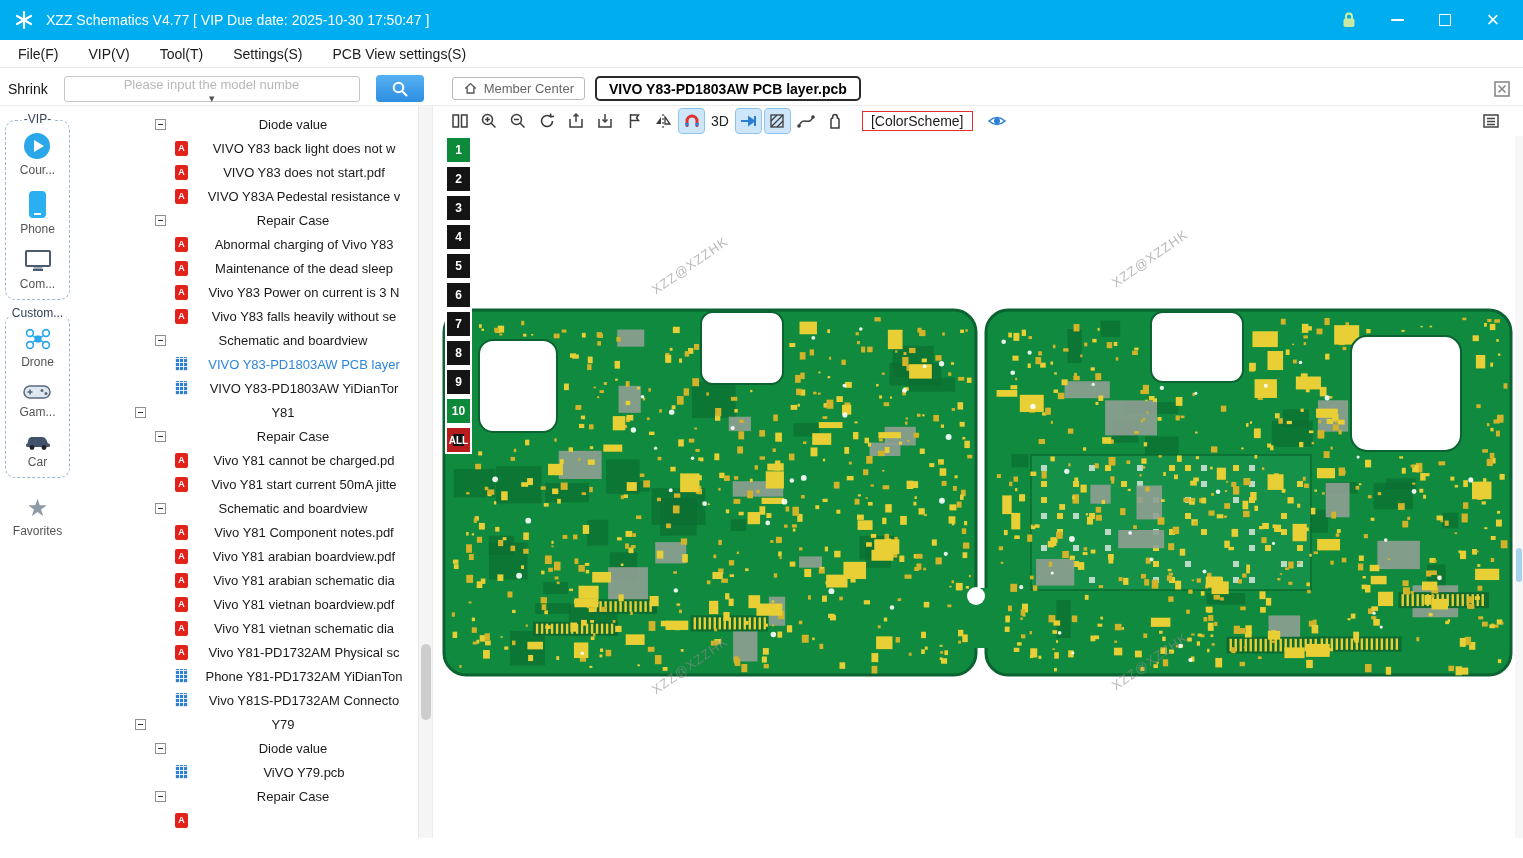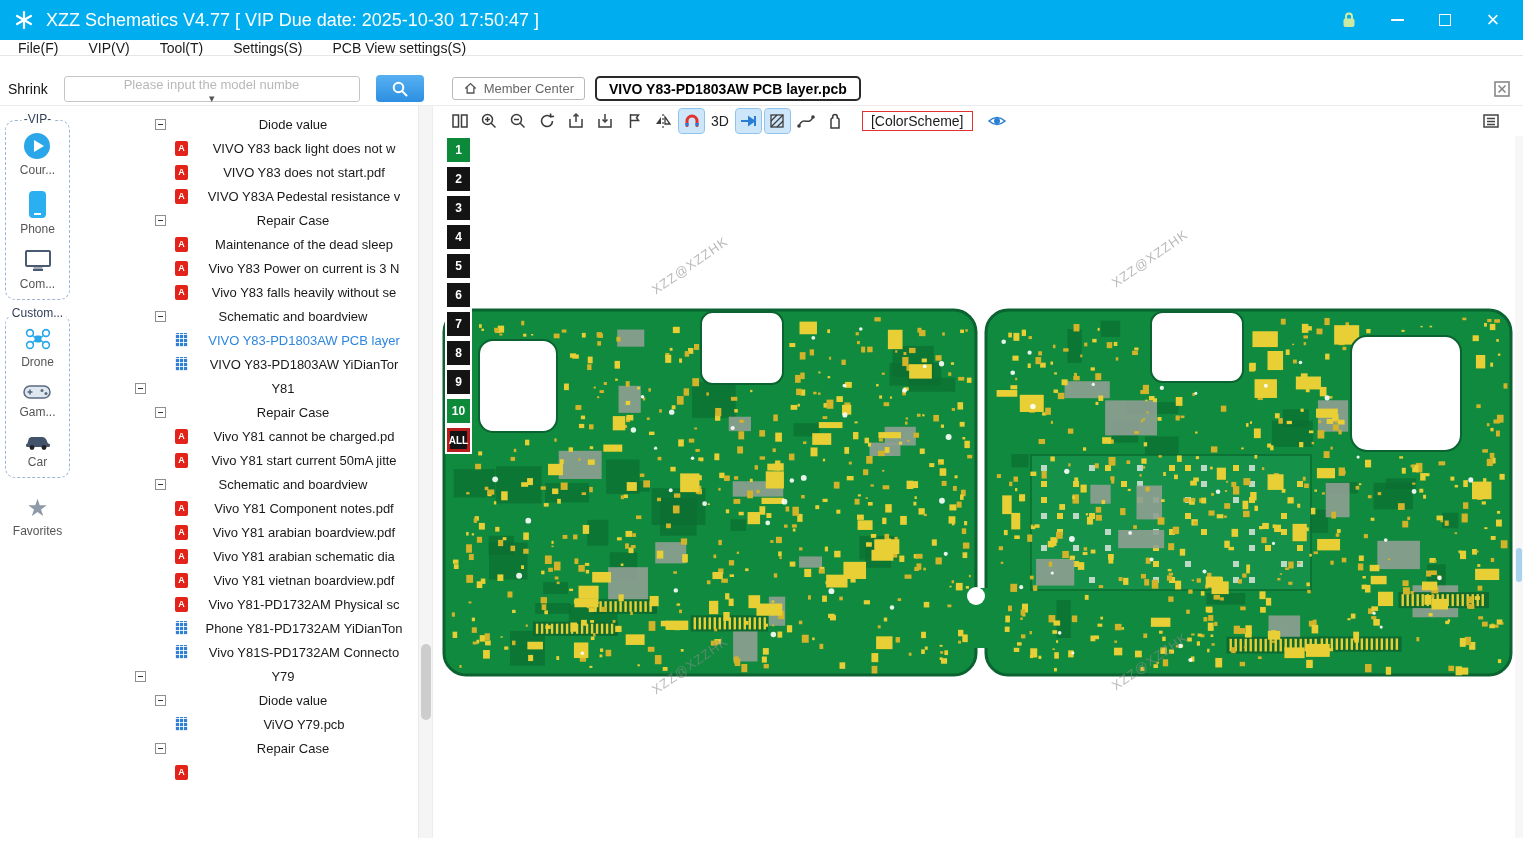--- a/index.html
+++ b/index.html
@@ -4,29 +4,29 @@
 <style>
   * { margin:0; padding:0; box-sizing:border-box; }
   html,body { width:1523px; height:858px; overflow:hidden; background:#fff;
               font-family:"Liberation Sans", sans-serif; }
   #app { position:absolute; inset:0; width:1523px; height:858px; background:#fff; }
 
   
   .titlebar { position:absolute; top:0; left:0; width:100%; height:40px;
               background:#00aeef; display:flex; align-items:center; color:#fff; }
   .app-logo { margin-left:14px; display:flex; }
-  .title-text { margin-left:12px; font-size:18px; }
+  .title-text { margin-left:12px; font-size:14px; }
   .title-controls { margin-left:auto; display:flex; align-items:center; gap:28px; margin-right:20px; }
   .win-btn { display:flex; align-items:center; justify-content:center; width:20px; height:20px; cursor:pointer; }
   .min-glyph { width:13px; height:2px; background:#fff; display:block; }
   .max-box { width:12px; height:12px; border:1.6px solid #fff; display:block; }
   .close-glyph { font-size:22px; line-height:1; color:#fff; font-weight:400; }
 
   
-  .menubar { position:absolute; top:40px; left:0; width:100%; height:16px; background:#fff;
+  .menubar { position:absolute; top:40px; left:0; width:100%; height:28px; background:#fff;
              border-bottom:1px solid #e6e6e6; display:flex; align-items:center; padding-left:18px; gap:30px; }
   .menu-item { font-size:14px; color:#1a1a1a; cursor:default; }
 
   
   .cmdbar { position:absolute; top:72px; left:0; width:100%; height:34px; background:#fff;
             display:flex; align-items:center; border-bottom:1px solid #ececec; }
   .shrink { margin-left:8px; font-size:14px; color:#111; }
   .combo { margin-left:16px; width:296px; height:26px; border:1px solid #c6c6c6; border-radius:3px;
            display:flex; align-items:center; background:#fff;flex-direction:column; }
   .combo input { flex:1; border:none; outline:none; font-size:13px; padding:0 8px;
@@ -92,21 +92,21 @@
   .threed { font-size:14px; font-weight:normal; color:#222; padding:0 3px; cursor:pointer; }
   .colorscheme { margin-left:10px; border:1px solid #e03030; padding:1px 8px; font-size:14px; color:#1a1a1a; cursor:pointer; }
   .eye-tool { margin-left:8px; }
   .panel-toggle { margin-left:auto; margin-right:20px; }
 
   .layer-strip { position:absolute; left:12px; top:30px; z-index:5; background:#fff; padding:2px;
                  display:flex; flex-direction:column; gap:5px; }
   .layer-btn { width:23px; height:24px; background:#141414; color:#fff; font-size:12px; font-weight:bold;
                display:flex; align-items:center; justify-content:center; cursor:pointer; }
   .layer-btn.active { background:#0c8a3a; }
-  .layer-btn.all { font-size:10px; border:3px solid #b91c1c; }
+  .layer-btn.all { font-size:10px; border:6px solid #b91c1c; }
 
   #pcb-canvas { position:absolute; left:0; top:30px; z-index:1; }
 
   .wm { position:absolute; z-index:4; color:#8c8c8c; opacity:.6; font-size:13px; letter-spacing:1px;
         transform:rotate(-35deg); pointer-events:none; }
   .wm1 { left:212px; top:152px; } .wm2 { left:672px; top:145px; }
   .wm3 { left:212px; top:552px; } .wm4 { left:672px; top:548px; }
 
   .viewer-vscroll { position:absolute; right:0; top:30px; width:8px; bottom:0; background:#f7f7f7; z-index:6; }
   .viewer-vthumb { position:absolute; right:1px; top:412px; width:6px; height:34px; background:#a9d2ef; border-radius:3px; }
@@ -280,20 +280,26 @@
 
           <span class="tree-label">VIVO Y83A Pedestal resistance v</span>
         </div>
 
         <div class="tree-row t-folder" style="--lvl: 3;">
           <span class="icon-collapse"></span>
 
           <span class="tree-label">Repair Case</span>
         </div>
 
+        <div class="tree-row t-pdf" style="--lvl: 4;">
+
+          <span class="icon-pdf"></span>
+
+          <span class="tree-label">Abnormal charging of Vivo Y83</span>
+        </div>
 
         <div class="tree-row t-pdf" style="--lvl: 4;">
 
           <span class="icon-pdf"></span>
 
           <span class="tree-label">Maintenance of the dead sleep</span>
         </div>
 
         <div class="tree-row t-pdf" style="--lvl: 4;">
 
@@ -381,20 +387,26 @@
           <span class="tree-label">Vivo Y81 arabian schematic dia</span>
         </div>
 
         <div class="tree-row t-pdf" style="--lvl: 4;">
 
           <span class="icon-pdf"></span>
 
           <span class="tree-label">Vivo Y81 vietnan boardview.pdf</span>
         </div>
 
+        <div class="tree-row t-pdf" style="--lvl: 4;">
+
+          <span class="icon-pdf"></span>
+
+          <span class="tree-label">Vivo Y81 vietnan schematic dia</span>
+        </div>
 
         <div class="tree-row t-pdf" style="--lvl: 4;">
 
           <span class="icon-pdf"></span>
 
           <span class="tree-label">Vivo Y81-PD1732AM Physical sc</span>
         </div>
 
         <div class="tree-row t-pcb" style="--lvl: 4;">
 

